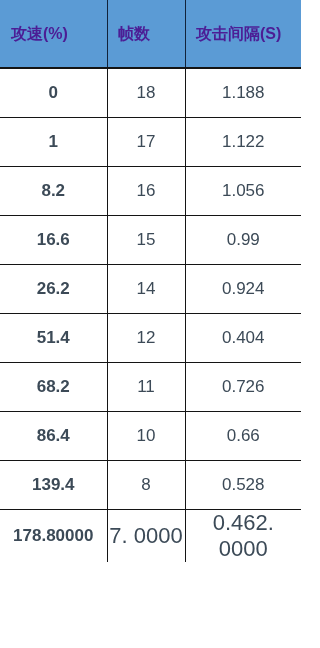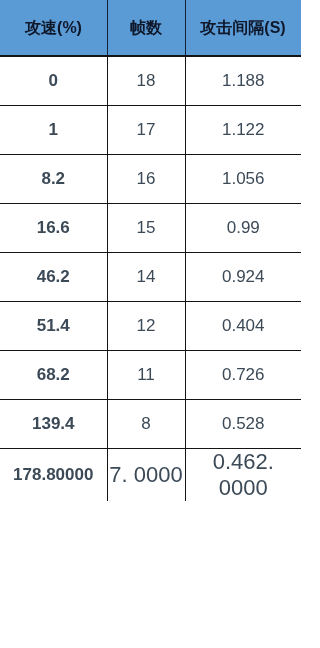--- a/index.html
+++ b/index.html
@@ -27,27 +27,27 @@
     table-layout: fixed;
   }
 
   col.c1 { width: 107px; }
   col.c2 { width: 78px; }
   col.c3 { width: 116px; }
 
   
   thead tr.header-row th {
     background: #5B9BD5;
-    color: #0f172a;
+    color: #4c1d95;
     font-weight: bold;
     font-size: 16px;
     height: 45px;
     line-height: 45px;
-    padding: 5px;
-    text-align: center;
+    padding: 11px;
+    text-align: left;
     vertical-align: middle;
     border: none;
     letter-spacing: 0px;
   }
   thead tr.header-row th.div-left {
     box-shadow: inset 1px 0 0 0 #11223a;
   }
   thead tr.header-row {
     border-bottom: 2px solid #141414;
   }
@@ -115,33 +115,38 @@
           <td class="col-speed">8.2</td>
           <td class="col-frames div-left">16</td>
           <td class="col-interval div-left">1.056</td>
         </tr>
         <tr class="data-row">
           <td class="col-speed">16.6</td>
           <td class="col-frames div-left">15</td>
           <td class="col-interval div-left">0.99</td>
         </tr>
         <tr class="data-row">
-          <td class="col-speed">46.2</td>
+          <td class="col-speed">26.2</td>
           <td class="col-frames div-left">14</td>
           <td class="col-interval div-left">0.924</td>
         </tr>
         <tr class="data-row">
           <td class="col-speed">51.4</td>
           <td class="col-frames div-left">12</td>
           <td class="col-interval div-left">0.404</td>
         </tr>
         <tr class="data-row">
           <td class="col-speed">68.2</td>
           <td class="col-frames div-left">11</td>
           <td class="col-interval div-left">0.726</td>
+        </tr>
+        <tr class="data-row">
+          <td class="col-speed">86.4</td>
+          <td class="col-frames div-left">10</td>
+          <td class="col-interval div-left">0.66</td>
         </tr>
         <tr class="data-row">
           <td class="col-speed">139.4</td>
           <td class="col-frames div-left">8</td>
           <td class="col-interval div-left">0.528</td>
         </tr>
         <tr class="data-row final-row">
           <td class="col-speed">178.80000</td>
           <td class="col-frames div-left">7. 0000</td>
           <td class="col-interval div-left">0.462. 0000</td>

